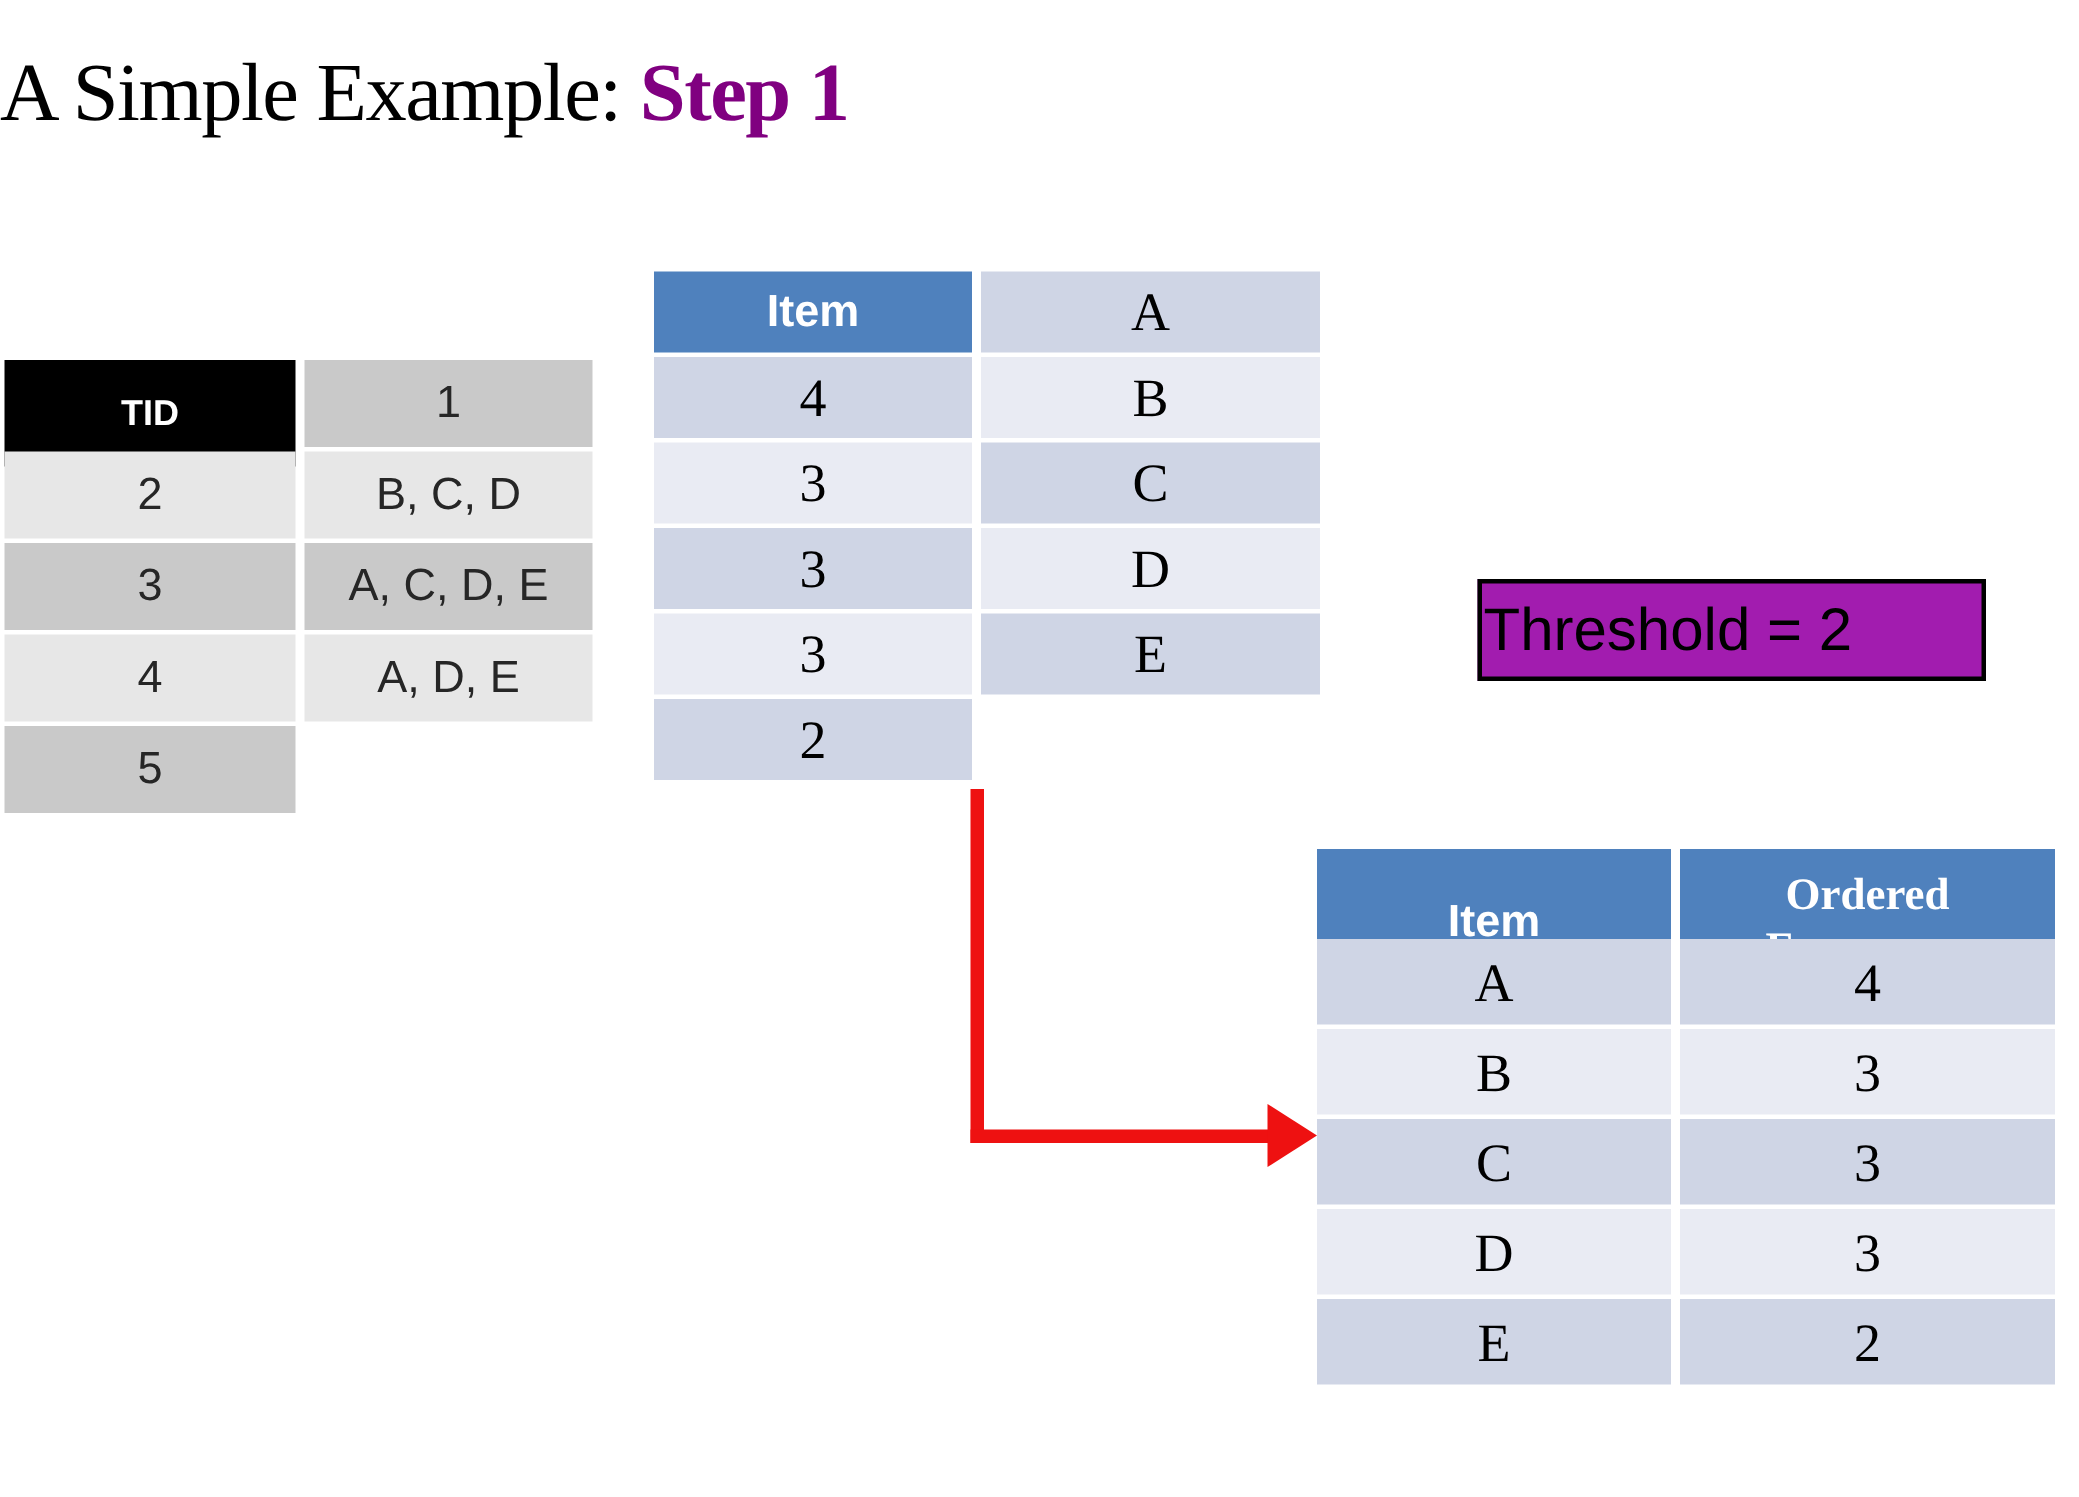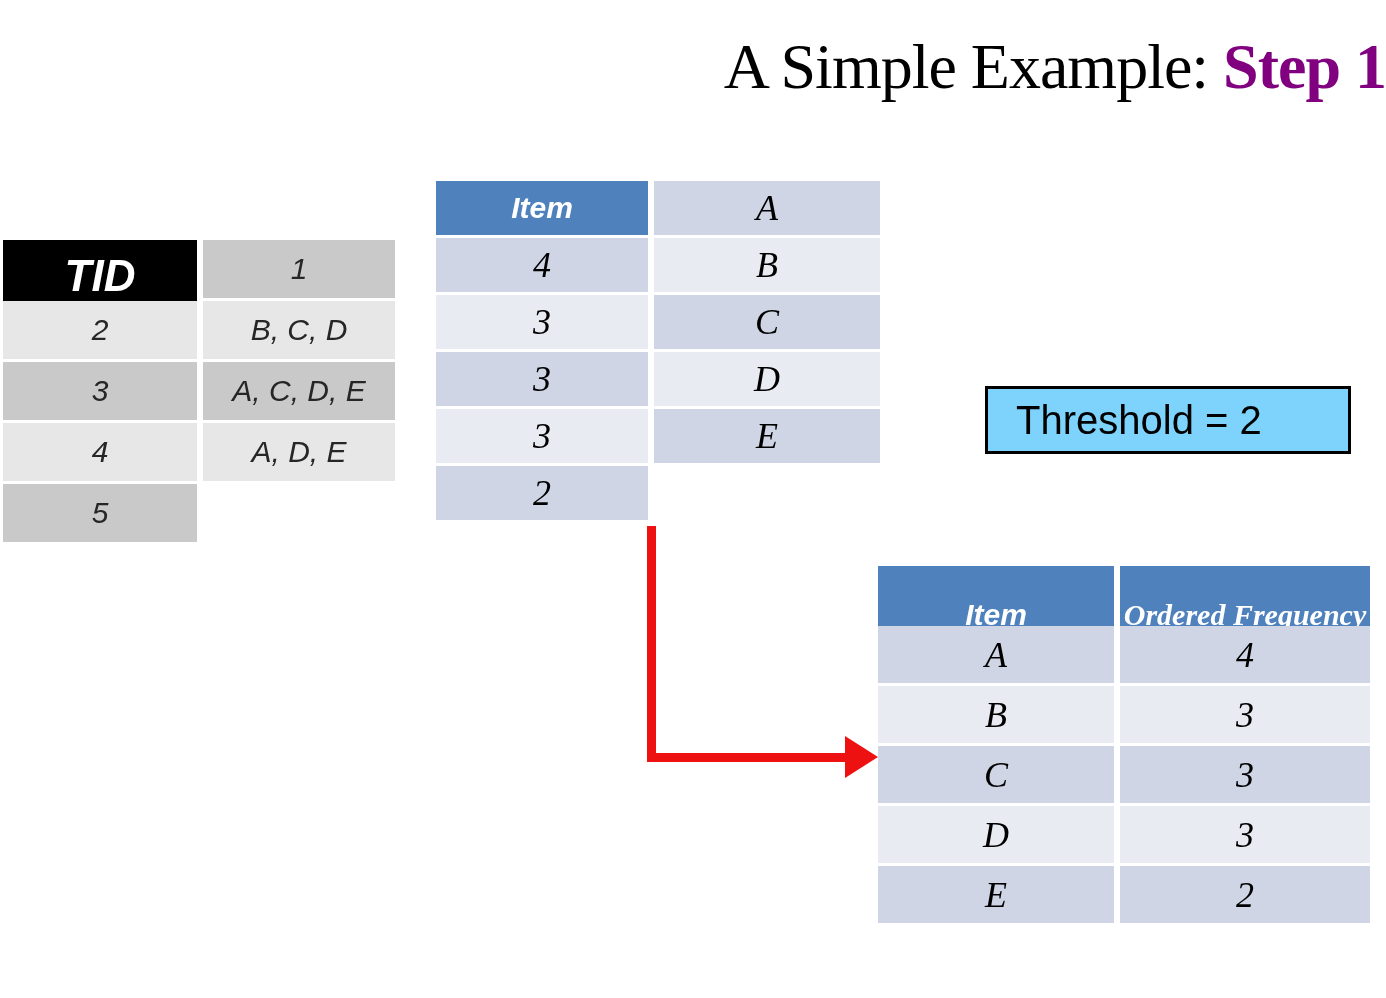--- a/index.html
+++ b/index.html
@@ -2,33 +2,33 @@
 <html><head>
 <meta charset="utf-8">
 <style>
   html,body{margin:0;padding:0;}
   body{width:1386px;height:998px;background:#ffffff;overflow:hidden;
        font-family:"Liberation Sans",sans-serif;}
   .slide{position:relative;width:1386px;height:998px;background:#ffffff;}
 
   
   .title{position:absolute;top:30px;left:0;width:1386px;margin:0;
-         text-align:right;font-family:"Liberation Serif","DejaVu Serif",serif;
-         font-size:64px;font-weight:400;color:#000000;letter-spacing:-1px;}
+         text-align:left;font-family:"Liberation Serif","DejaVu Serif",serif;
+         font-size:55px;font-weight:400;color:#000000;letter-spacing:-1px;}
   .title .step{color:#800080;font-weight:700;}
 
   
-  .gtable{position:absolute;display:grid;background:#ffffff;font-style:italic;}
+  .gtable{position:absolute;display:grid;background:#ffffff;}
   .gtable > div{display:flex;align-items:center;justify-content:center;text-align:center;}
 
   
   .trans{left:3px;top:240px;grid-template-columns:194px 192px;
          grid-auto-rows:58px;gap:3px 6px;}
   .trans .hcell{height:71px;background:#000000;color:#ffffff;
-                font-size:44px;font-weight:700;}
+                font-size:24px;font-weight:700;}
   .trans .cell{font-size:30px;color:#262626;}
   .g-dark{background:#c9c9c9;}
   .g-light{background:#e7e7e7;}
 
   
   .freq{left:436px;top:181px;grid-template-columns:212px 226px;
         grid-auto-rows:54px;gap:3px 6px;}
   .freq .hcell{background:#4f81bd;color:#ffffff;font-size:30px;font-weight:700;}
   .freq .cell{font-family:"Liberation Serif","DejaVu Serif",serif;
               font-size:36px;color:#000000;}
@@ -40,23 +40,23 @@
            grid-auto-rows:57px;gap:3px 6px;}
   .ordered .hcell{height:98px;background:#4f81bd;color:#ffffff;
                   font-size:30px;font-weight:700;}
   .ordered .hcell.serifhead{font-family:"Liberation Serif","DejaVu Serif",serif;
                   line-height:1.2;}
   .ordered .cell{font-family:"Liberation Serif","DejaVu Serif",serif;
                  font-size:36px;color:#000000;}
 
   
   .threshold{position:absolute;left:985px;top:386px;width:332px;height:62px;
-             background:#7dd3fc;border:3px solid #000000;
+             background:#a21caf;border:3px solid #000000;
              display:flex;align-items:center;justify-content:flex-start;
-             padding-left:28px;font-size:40px;color:#000000;}
+             padding-left:1px;font-size:40px;color:#000000;}
 
   
   .arrow-v{position:absolute;left:647px;top:526px;width:9px;height:236px;background:#ee1111;}
   .arrow-h{position:absolute;left:647px;top:753px;width:201px;height:9px;background:#ee1111;}
   .arrow-head{position:absolute;left:845px;top:736px;width:0;height:0;
               border-top:21px solid transparent;border-bottom:21px solid transparent;
               border-left:33px solid #ee1111;}
 </style>
 </head>
 <body>

